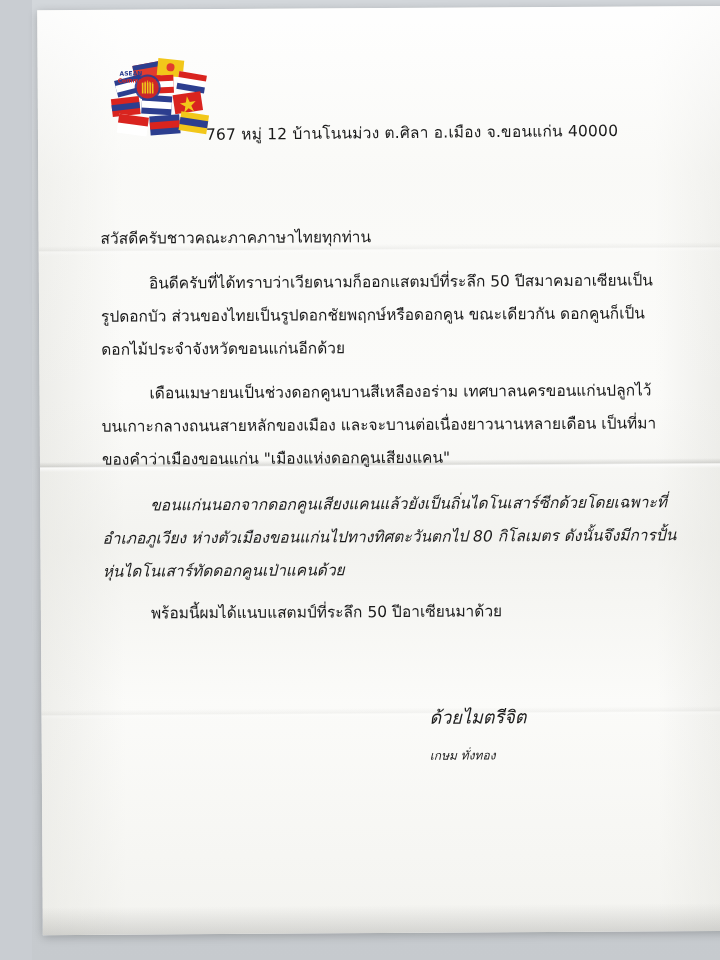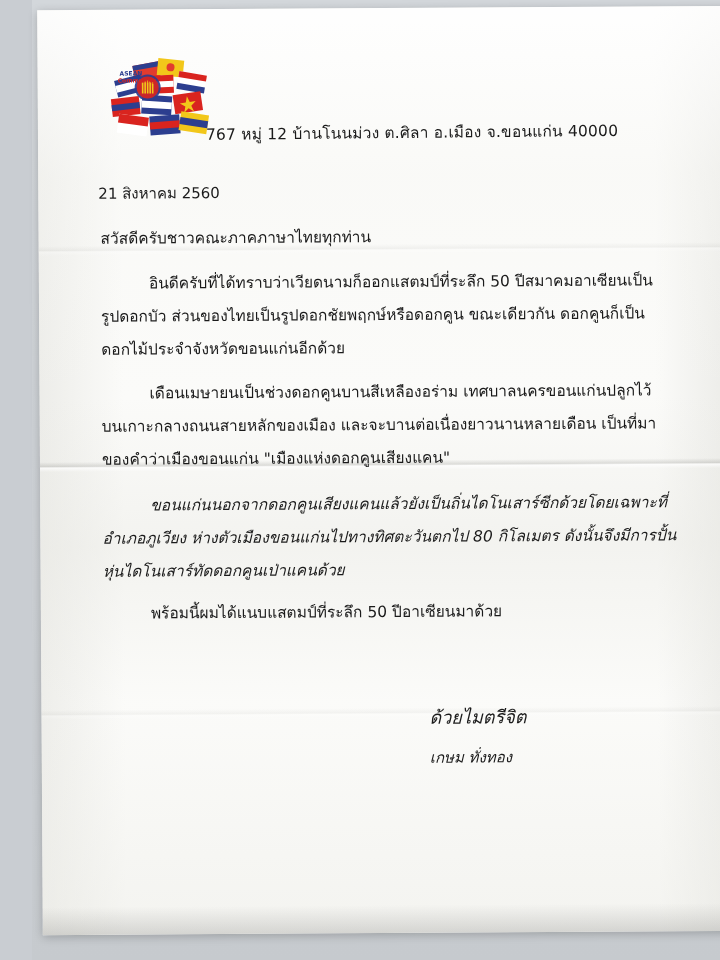--- a/index.html
+++ b/index.html
@@ -114,21 +114,21 @@
     position: absolute;
     left: 388px;
     top: 695px;
     font-size: 18px;
     font-style: italic;
   }
   .signature {
     position: absolute;
     left: 388px;
     top: 738px;
-    font-size: 15px;
+    font-size: 12px;
     font-style: italic;
   }
 
   .bottom-shadow {
     position: absolute;
     left: 0;
     right: 0;
     bottom: 0;
     height: 28px;
     background: linear-gradient(180deg, rgba(0,0,0,0) 0%, rgba(120,120,118,0.25) 100%);
@@ -190,21 +190,20 @@
                 <path d="M43 36 L43 25"></path>
             </g>
             <text x="10" y="18" font-family="DejaVu Sans, sans-serif" font-size="6" fill="#2c3e8f" font-weight="bold">ASEAN</text>
             <text x="8" y="25" font-family="DejaVu Sans, sans-serif" font-size="6" fill="#d9241f" font-weight="bold">Community</text>
           </g>
         </svg>
       </div>
 
       <div class="address">767 หมู่ 12  บ้านโนนม่วง ต.ศิลา อ.เมือง จ.ขอนแก่น 40000</div>
 
-      <div class="date">21 สิงหาคม 2560</div>
 
       <div class="salutation">สวัสดีครับชาวคณะภาคภาษาไทยทุกท่าน</div>
 
       <div class="para p1">อินดีครับที่ได้ทราบว่าเวียดนามก็ออกแสตมป์ที่ระลึก 50 ปีสมาคมอาเซียนเป็นรูปดอกบัว ส่วนของไทยเป็นรูปดอกชัยพฤกษ์หรือดอกคูน ขณะเดียวกัน ดอกคูนก็เป็นดอกไม้ประจำจังหวัดขอนแก่นอีกด้วย</div>
       <div class="para p2">เดือนเมษายนเป็นช่วงดอกคูนบานสีเหลืองอร่าม เทศบาลนครขอนแก่นปลูกไว้บนเกาะกลางถนนสายหลักของเมือง และจะบานต่อเนื่องยาวนานหลายเดือน  เป็นที่มาของคำว่าเมืองขอนแก่น "เมืองแห่งดอกคูนเสียงแคน"</div>
       <div class="para p3">ขอนแก่นนอกจากดอกคูนเสียงแคนแล้วยังเป็นถิ่นไดโนเสาร์ซีกด้วยโดยเฉพาะที่อำเภอภูเวียง ห่างตัวเมืองขอนแก่นไปทางทิศตะวันตกไป 80 กิโลเมตร ดังนั้นจึงมีการปั้นหุ่นไดโนเสาร์ทัดดอกคูนเป่าแคนด้วย</div>
       <div class="para p4">พร้อมนี้ผมได้แนบแสตมป์ที่ระลึก 50 ปีอาเซียนมาด้วย</div>
 
       <div class="closing">ด้วยไมตรีจิต</div>
       <div class="signature">เกษม  ทั่งทอง</div>

